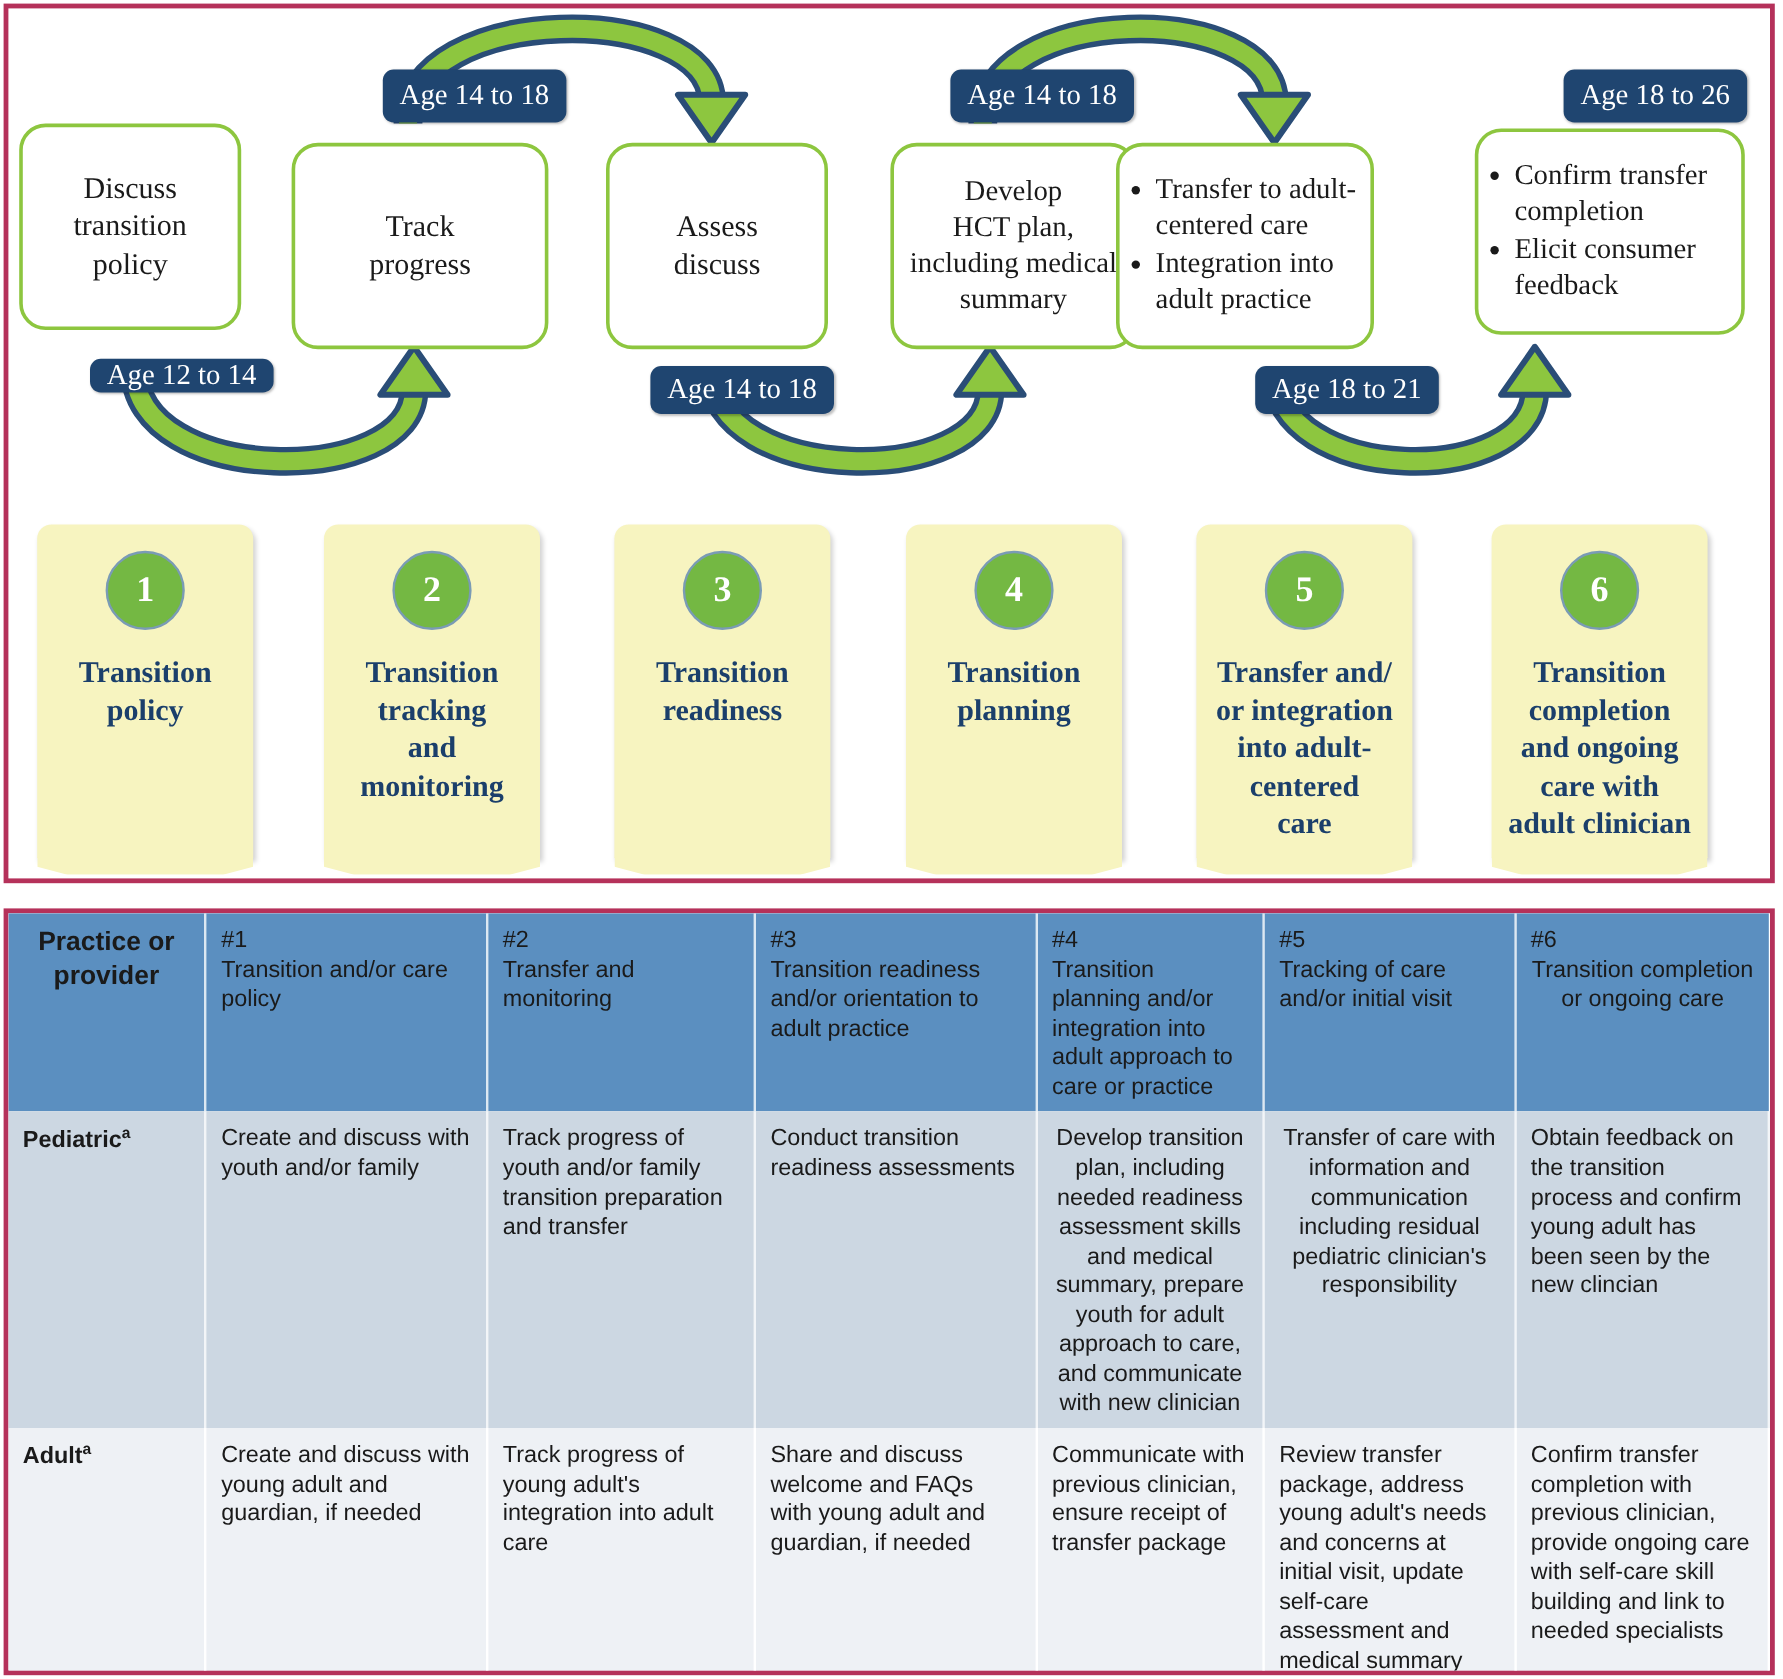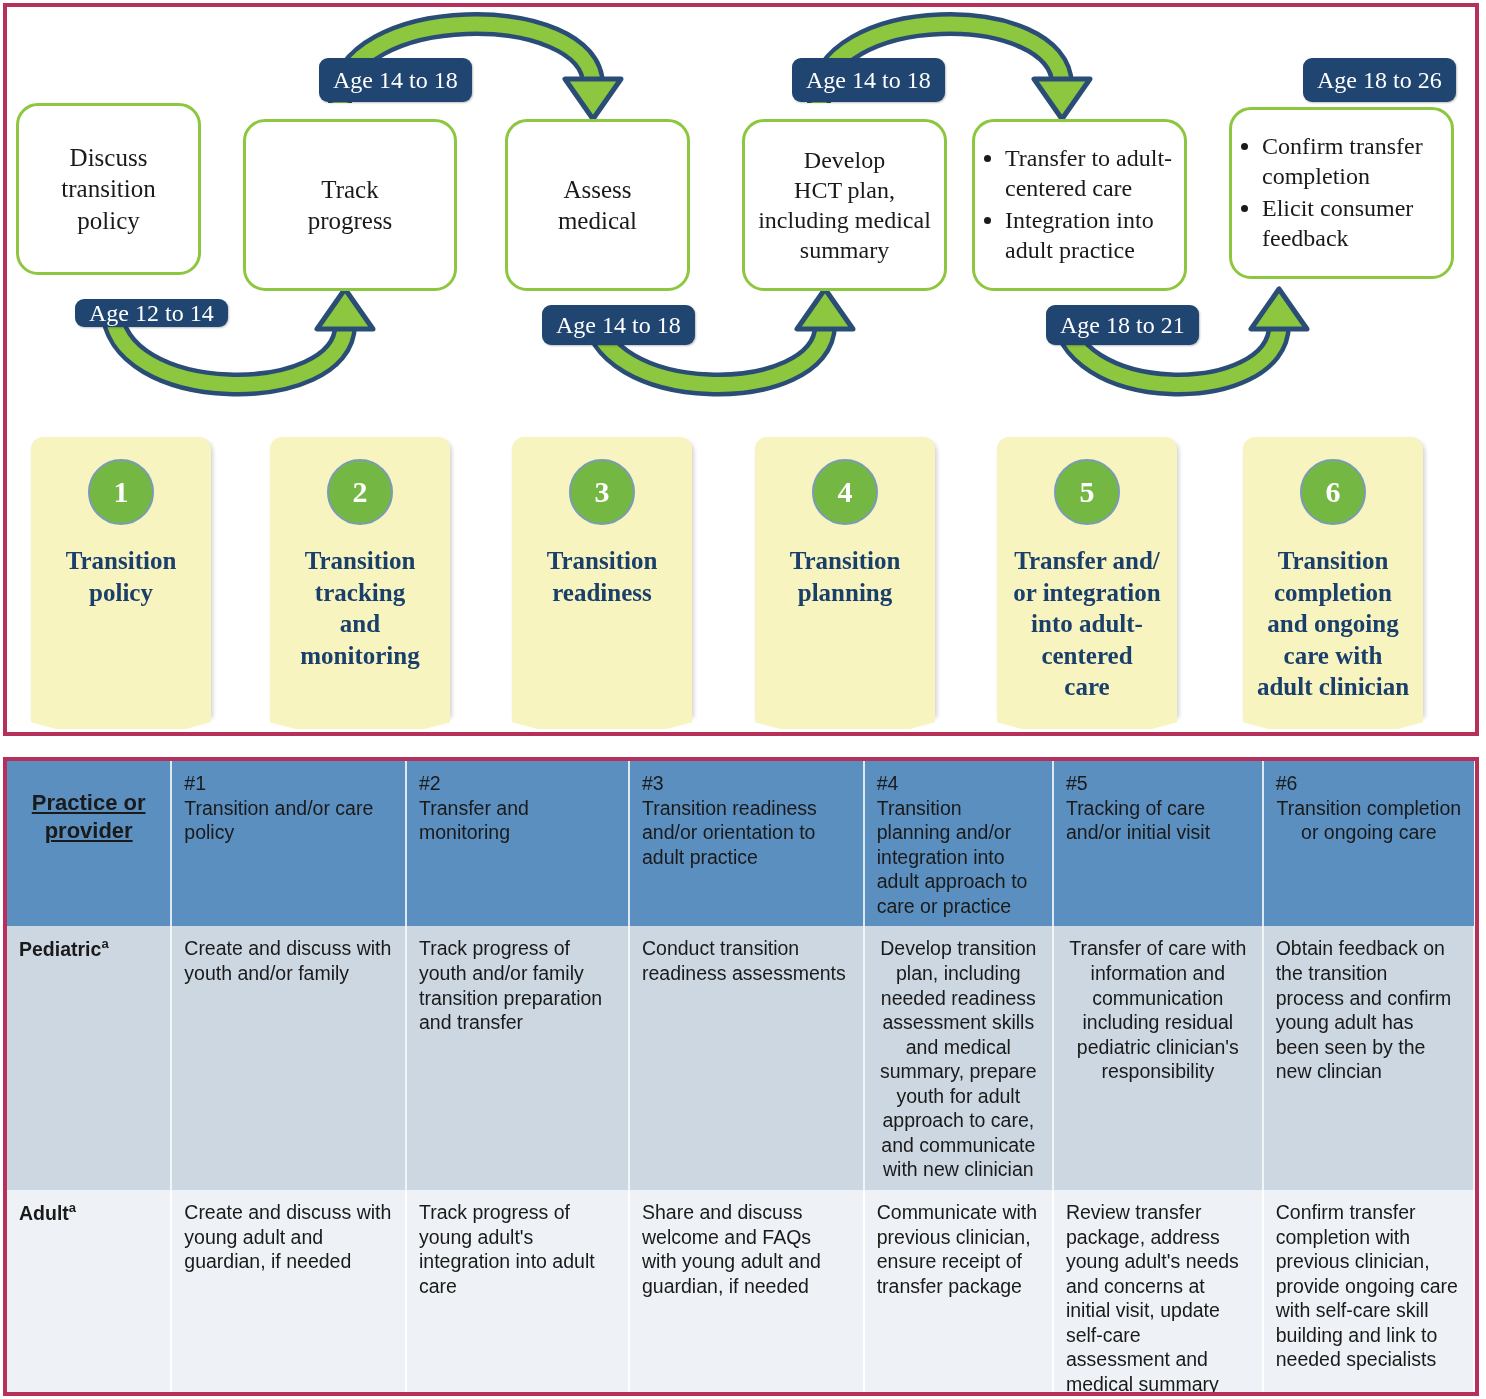--- a/index.html
+++ b/index.html
@@ -132,31 +132,31 @@
 policy</span>
       </div>
 
       <div class="proc-box" style="left:236px;top:112px;width:214px;height:172px;">
         <span style="white-space:pre-line;">Track
 progress</span>
       </div>
 
       <div class="proc-box" style="left:498px;top:112px;width:185px;height:172px;">
         <span style="white-space:pre-line;">Assess
-medical</span>
+discuss</span>
       </div>
 
       <div class="proc-box" style="left:735px;top:112px;width:205px;height:172px;font-size:24px;">
         <span style="white-space:pre-line;">Develop
 HCT plan,
 including medical
 summary</span>
       </div>
 
-      <div class="proc-box" style="left:965px;top:112px;width:215px;height:172px;font-size:24px;">
+      <div class="proc-box" style="left:923px;top:112px;width:215px;height:172px;font-size:24px;">
         <ul>
           <li>Transfer to adult-centered care</li>
           <li>Integration into adult practice</li>
         </ul>
       </div>
 
       <div class="proc-box" style="left:1222px;top:100px;width:225px;height:172px;font-size:24px;">
         <ul>
           <li>Confirm transfer completion</li>
           <li>Elicit consumer feedback</li>
@@ -240,21 +240,21 @@
         <col style="width:11.2%">
           <col style="width:16.0%">
           <col style="width:15.2%">
         <col style="width:16.0%">
           <col style="width:12.9%">
           <col style="width:14.3%">
           <col style="width:14.4%">
       </colgroup>
       <thead>
         <tr>
-          <td class="hdr-first" style="padding-top:28px;text-decoration:underline;">
+          <td class="hdr-first" style="padding-top:10px;">
             <span>Practice or provider</span>
           </td>
           <td>
             <span class="hashnum">#1</span>
             <span>Transition and/or care policy</span>
           </td>
           <td>
             <span class="hashnum">#2</span>
             <span>Transfer and monitoring</span>
           </td>

